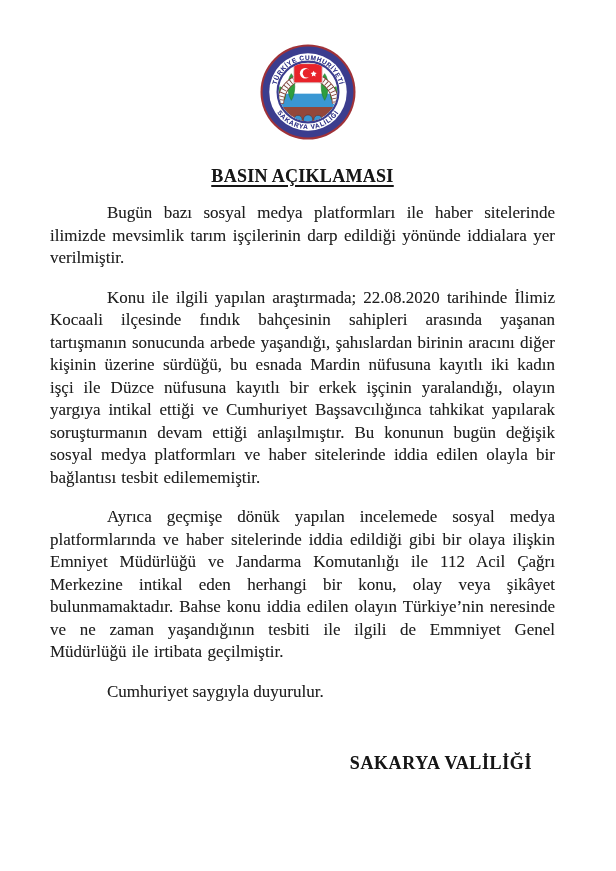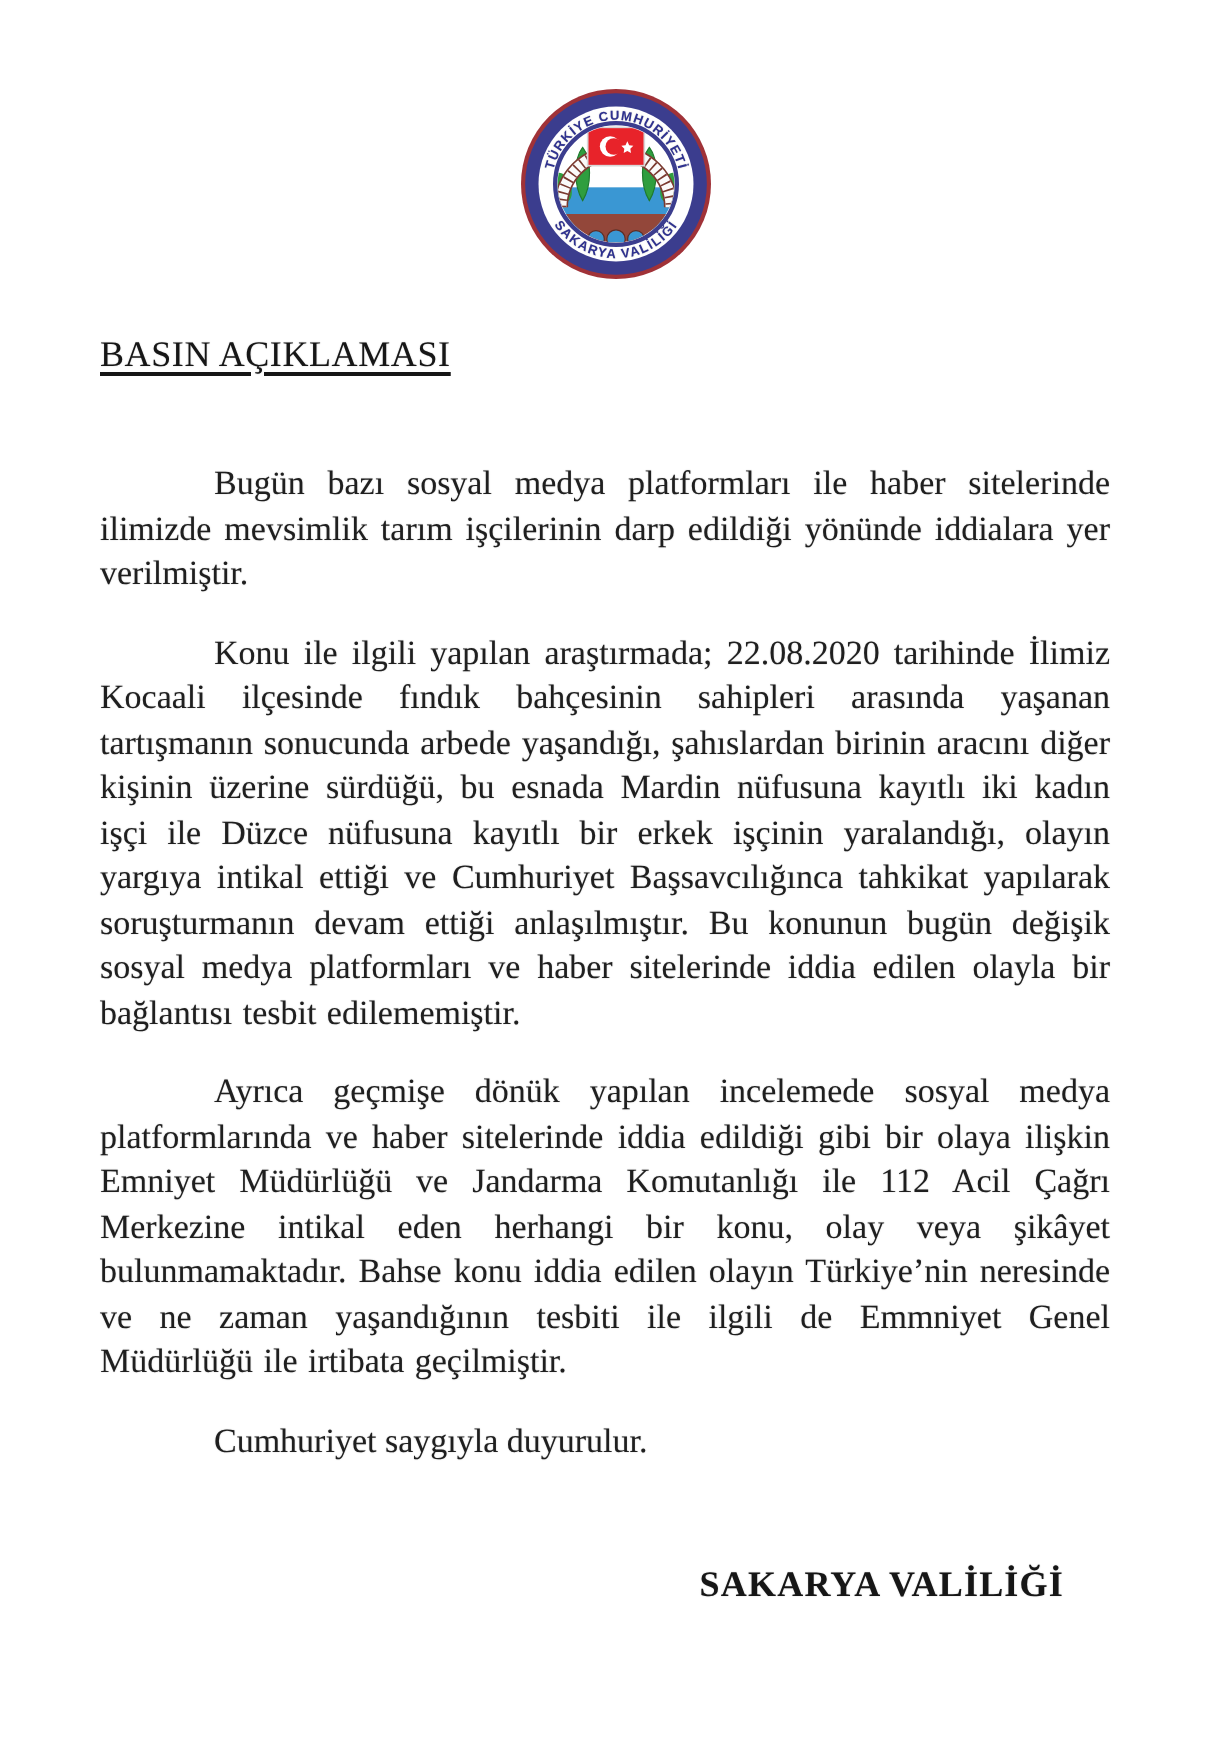--- a/index.html
+++ b/index.html
@@ -24,38 +24,39 @@
     text-align: center;
     margin: 0 -61px 0 -50px;
   }
   .seal {
     display: inline-block;
     width: 100px;
     height: 100px;
   }
   .title {
     margin: 20px 0 0 0;
+    text-align: center;
     font-size: 18px;
-    font-weight: normal;
+    font-weight: bold;
     letter-spacing: 0.3px;
     text-decoration: underline;
     text-decoration-thickness: 1.5px;
     text-underline-offset: 3px;
     color: #161616;
   }
   .body-text p {
     margin: 17px 0 0 0;
     font-size: 17px;
     line-height: 22.5px;
     text-align: justify;
     text-indent: 57px;
     word-spacing: 1px;
   }
   .body-text p.first {
-    margin-top: 43px;
+    margin-top: 15px;
   }
   .closing {
     margin: 17px 0 0 0;
     font-size: 17px;
     line-height: 22.5px;
     text-indent: 57px;
   }
   .signature {
     margin-top: 50px;
     padding-right: 23px;

